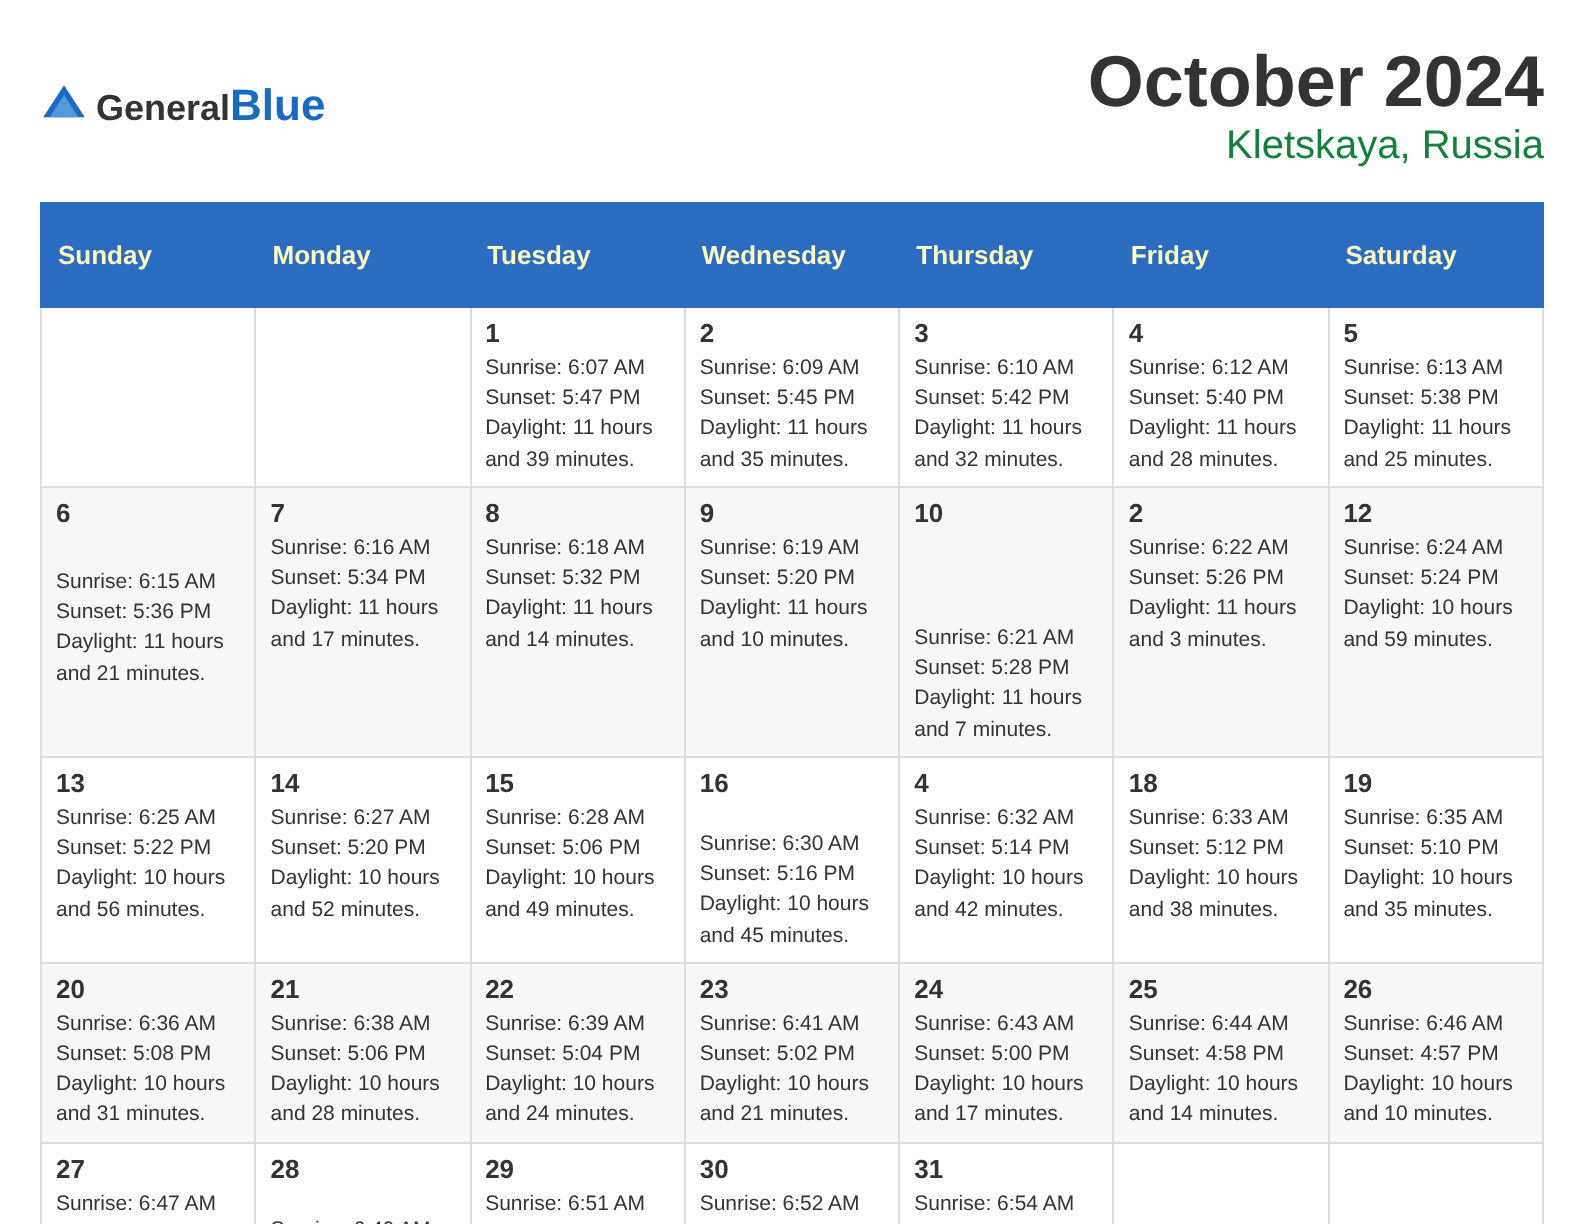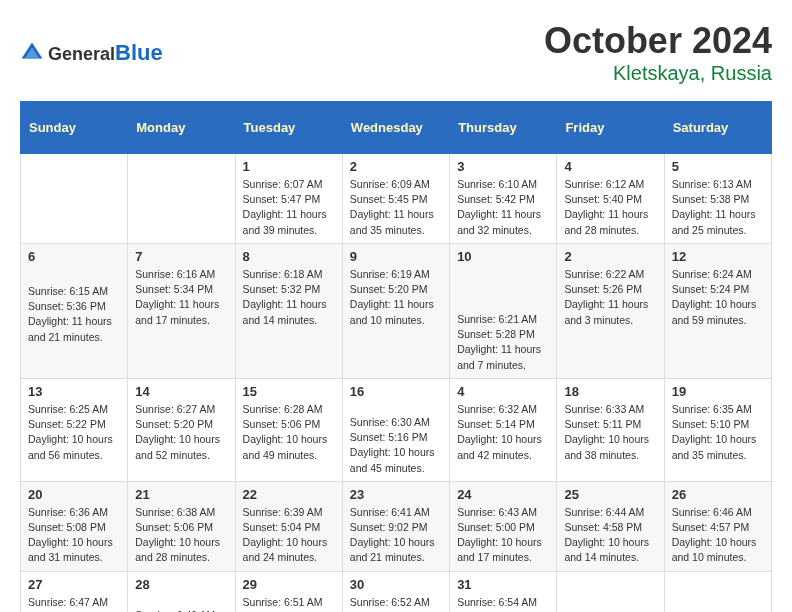--- a/index.html
+++ b/index.html
@@ -231,21 +231,21 @@
         </td>
         <td>
           <span class="day-number">4</span>
           <div class="day-info" style="white-space: pre-line;">Sunrise: 6:32 AM
 Sunset: 5:14 PM
 Daylight: 10 hours and 42 minutes.</div>
         </td>
         <td>
           <span class="day-number">18</span>
           <div class="day-info" style="white-space: pre-line;">Sunrise: 6:33 AM
-Sunset: 5:11 PM
+Sunset: 5:12 PM
 Daylight: 10 hours and 38 minutes.</div>
         </td>
         <td>
           <span class="day-number">19</span>
           <div class="day-info" style="white-space: pre-line;">Sunrise: 6:35 AM
 Sunset: 5:10 PM
 Daylight: 10 hours and 35 minutes.</div>
         </td>
       </tr>
       <tr>
@@ -263,21 +263,21 @@
         </td>
         <td>
           <span class="day-number">22</span>
           <div class="day-info" style="white-space: pre-line;">Sunrise: 6:39 AM
 Sunset: 5:04 PM
 Daylight: 10 hours and 24 minutes.</div>
         </td>
         <td>
           <span class="day-number">23</span>
           <div class="day-info" style="white-space: pre-line;">Sunrise: 6:41 AM
-Sunset: 9:02 PM
+Sunset: 5:02 PM
 Daylight: 10 hours and 21 minutes.</div>
         </td>
         <td>
           <span class="day-number">24</span>
           <div class="day-info" style="white-space: pre-line;">Sunrise: 6:43 AM
 Sunset: 5:00 PM
 Daylight: 10 hours and 17 minutes.</div>
         </td>
         <td>
           <span class="day-number">25</span>

